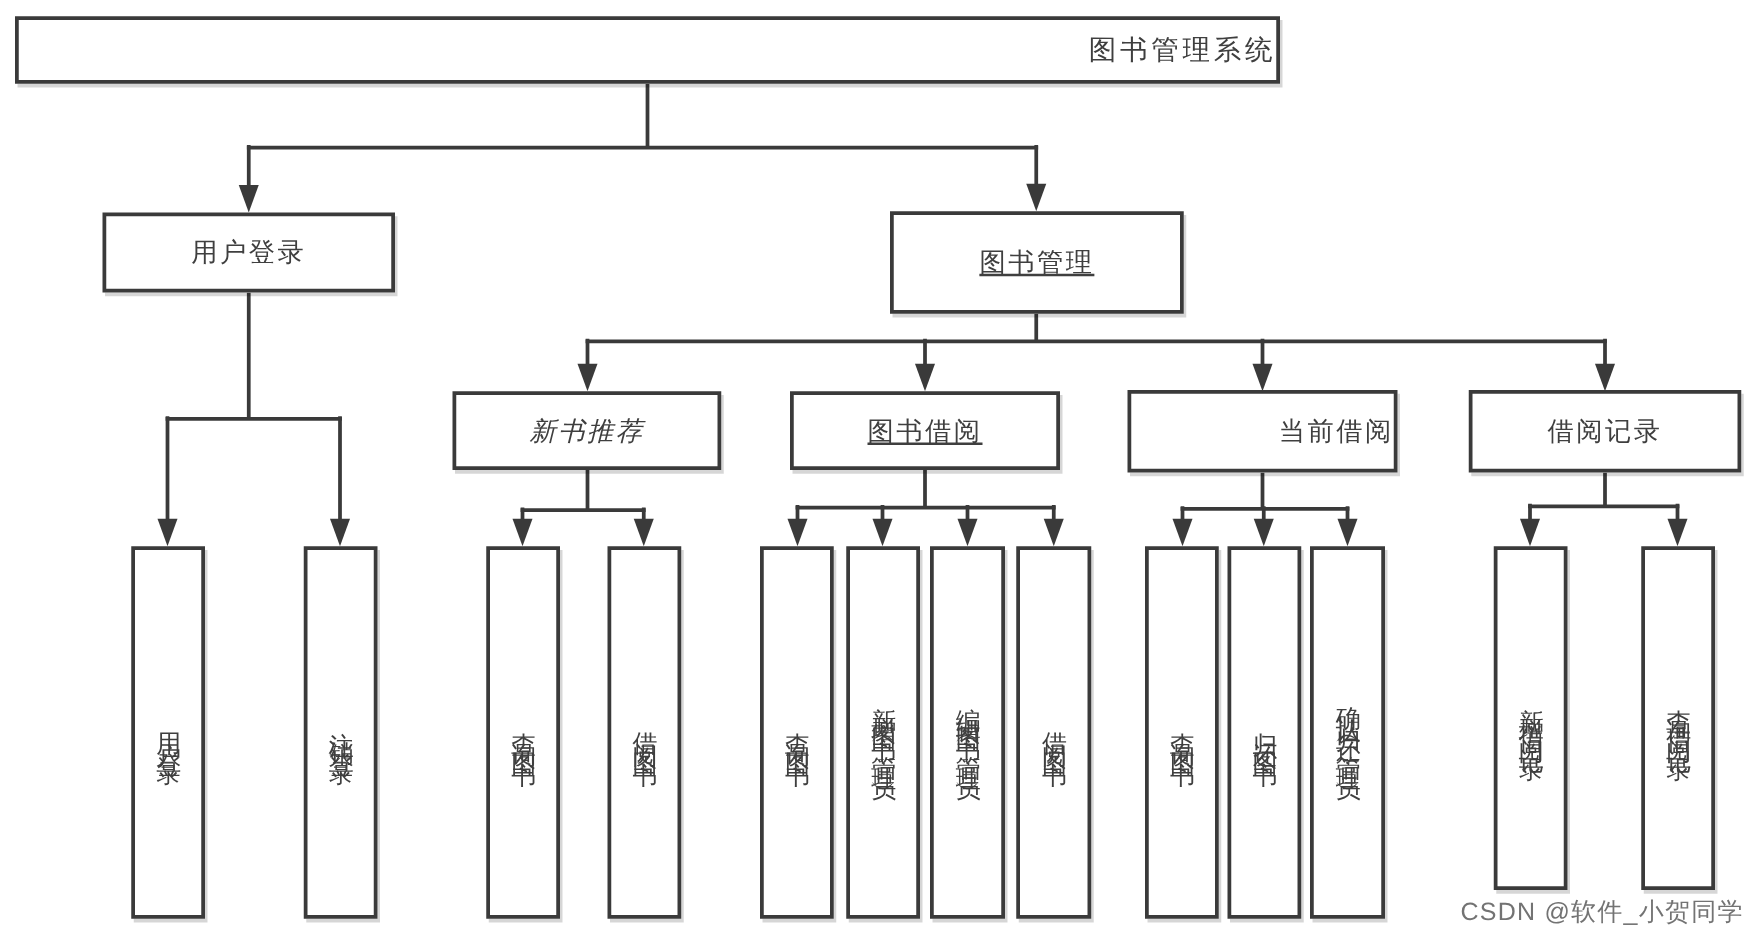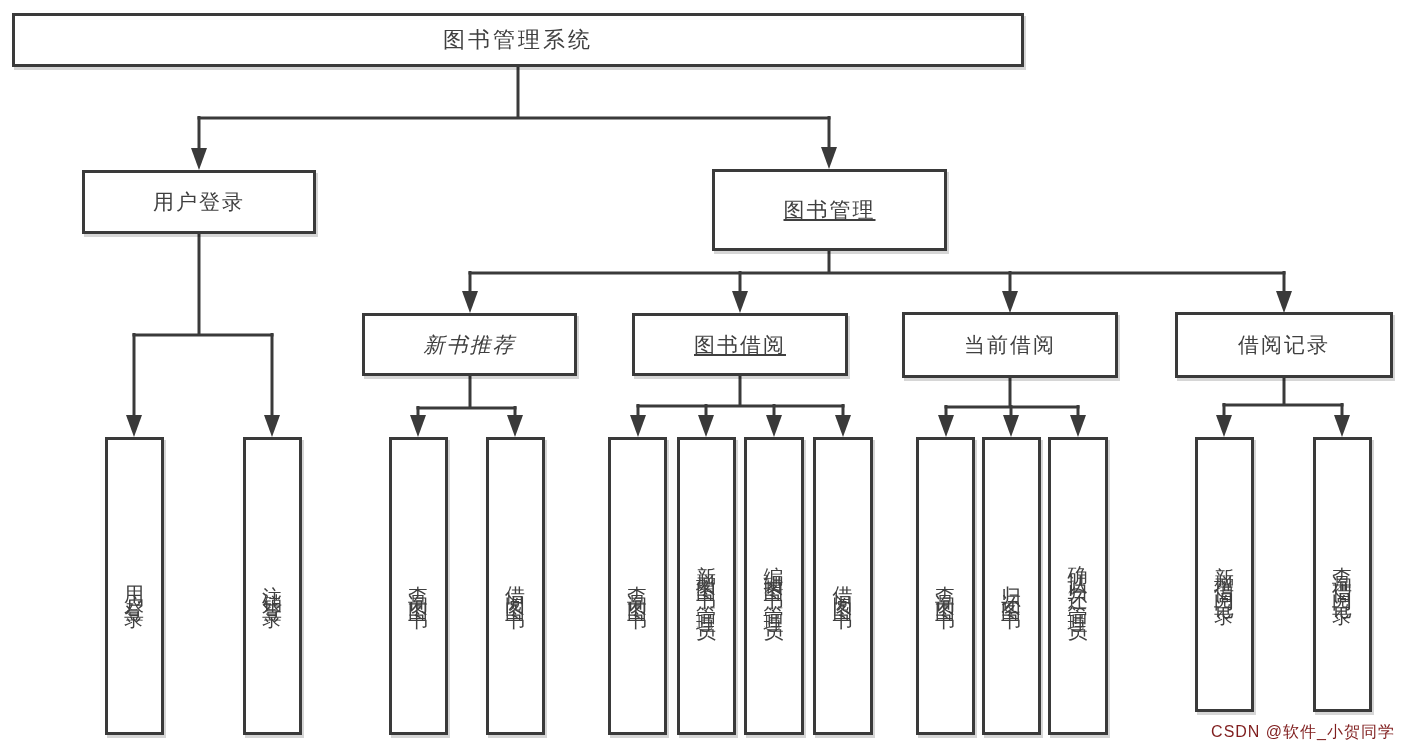--- a/index.html
+++ b/index.html
@@ -9,28 +9,28 @@
   }
   .wires{position:absolute;left:0;top:0;width:1405px;height:747px;}
   .wires line{stroke:#3a3a3a;stroke-width:3;}
   .wires polygon{fill:#3a3a3a;}
   .node{
     position:absolute;background:#ffffff;border:3px solid #3a3a3a;box-sizing:border-box;
     display:flex;align-items:center;justify-content:center;
     box-shadow:2px 3px 0 rgba(0,0,0,0.16);
   }
   .hnode{font-size:21px;letter-spacing:2px;white-space:nowrap;}
-  .root{font-size:22px;letter-spacing:3px;}
+  .root{font-size:22px;letter-spacing:3px;justify-content:flex-end;}
   .vnode{font-size:20px;}
   .vnode .vtext{
     writing-mode:vertical-rl;letter-spacing:8px;line-height:1;white-space:nowrap;
   }
   .watermark{
-    position:absolute;right:10px;bottom:4px;font-size:16px;letter-spacing:1px;
-    color:#7f1d1d;white-space:nowrap;
+    position:absolute;right:10px;bottom:4px;font-size:20px;letter-spacing:1px;
+    color:#737373;white-space:nowrap;
   }
 </style>
 </head>
 <body>
 
 <div class="stage">
 
   <svg class="wires" viewBox="0 0 1405 747" xmlns="http://www.w3.org/2000/svg">
 
     <line x1="518" y1="67" x2="518" y2="118"></line>
@@ -103,21 +103,21 @@
   <div class="node hnode" style="left:712px;top:169px;width:235px;height:82px;text-decoration:underline;">
     <span>图书管理</span>
   </div>
 
   <div class="node hnode" style="left:362px;top:313px;width:215px;height:63px;font-style:italic;">
     <span>新书推荐</span>
   </div>
   <div class="node hnode" style="left:632px;top:313px;width:216px;height:63px;text-decoration:underline;">
     <span>图书借阅</span>
   </div>
-  <div class="node hnode" style="left:902px;top:312px;width:216px;height:66px;">
+  <div class="node hnode" style="left:902px;top:312px;width:216px;height:66px;justify-content:flex-end;">
     <span>当前借阅</span>
   </div>
   <div class="node hnode" style="left:1175px;top:312px;width:218px;height:66px;">
     <span>借阅记录</span>
   </div>
 
   <div class="node vnode" style="left:105px;top:437px;width:59px;height:298px;">
     <span class="vtext">用户登录</span>
   </div>
   <div class="node vnode" style="left:243px;top:437px;width:59px;height:298px;">

